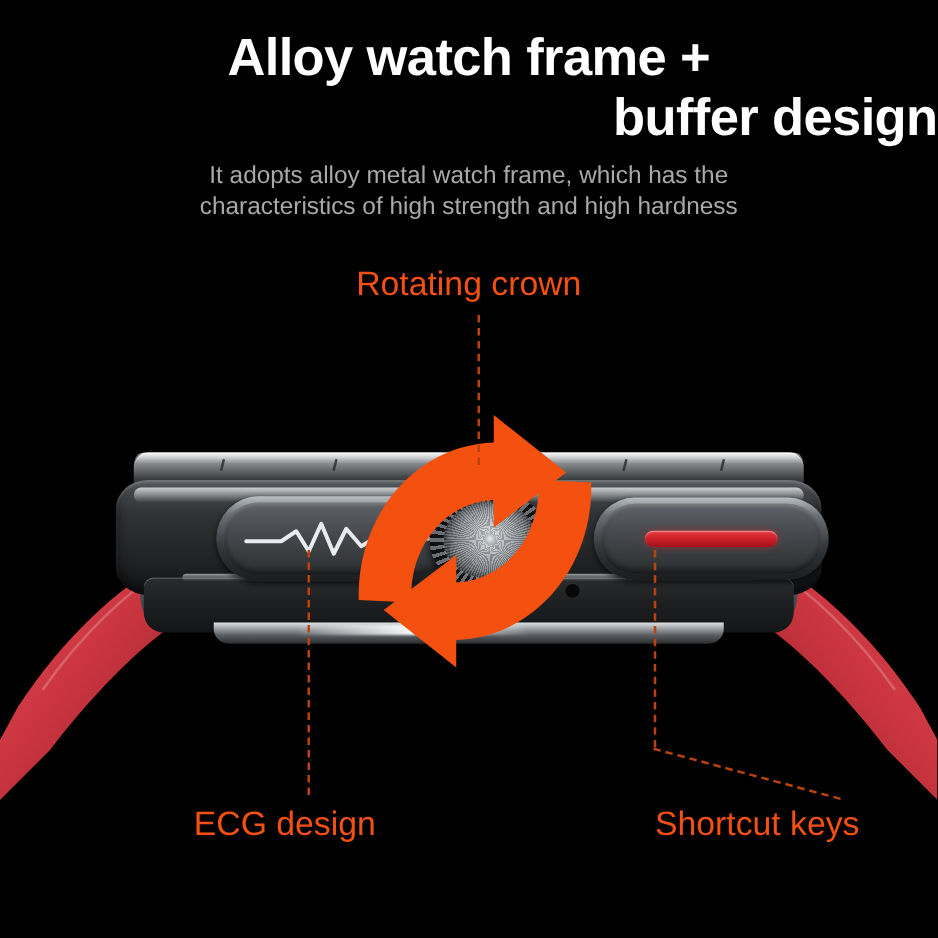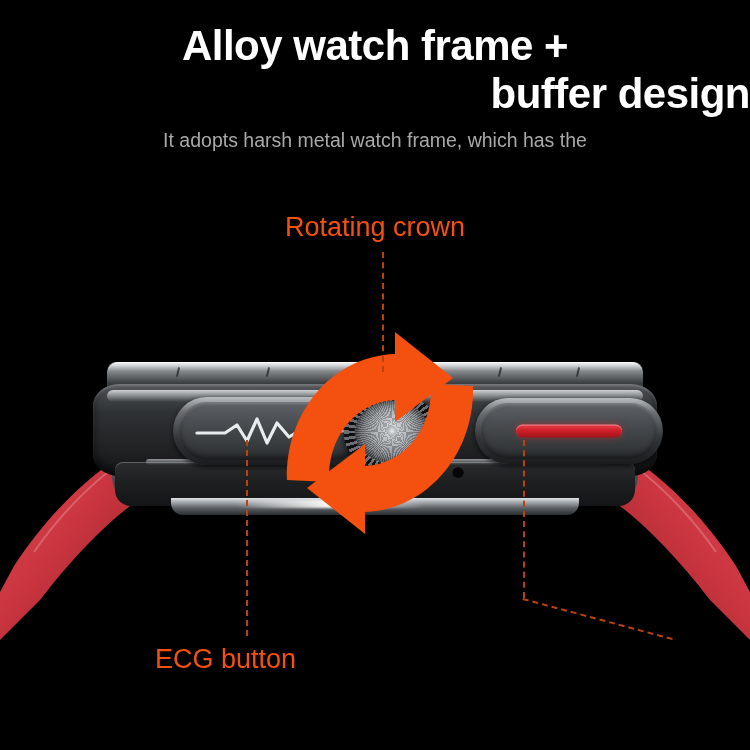--- a/index.html
+++ b/index.html
@@ -128,21 +128,22 @@
 <body>
 
 <div class="stage">
 
   <div class="headline">
     <span>Alloy watch frame +</span>
     <span class="l2">buffer design</span>
   </div>
 
   <div class="subcopy">
-    <span>It adopts harsh metal watch frame, which has the</span>
+    <span>It adopts alloy metal watch frame, which has the</span>
+    <span>characteristics of high strength and high hardness</span>
   </div>
 
   <div class="watch">
 
     <svg class="strap-svg" viewBox="0 0 750 750">
       <defs>
         <linearGradient id="redL" x1="0" y1="0" x2="1" y2="1">
           <stop offset="0%" stop-color="#E2444E"></stop>
           <stop offset="45%" stop-color="#C9353F"></stop>
           <stop offset="100%" stop-color="#8E1F27"></stop>
@@ -241,17 +242,20 @@
     <div class="vline" style="left:523px;top:440px;height:158px;"></div>
     <div class="diag" style="left:523px;top:598px;width:155px;
                              transform:rotate(15deg);"></div>
   </div>
 
   <div class="callout" id="callout-crown">
     <span>Rotating crown</span>
   </div>
 
   <div class="callout" id="callout-ecg">
-    <span>ECG button</span>
-  </div>
-
+    <span>ECG design</span>
+  </div>
+
+  <div class="callout" id="callout-shortcut">
+    <span>Shortcut keys</span>
+  </div>
 
 </div>
 
 </body></html>

